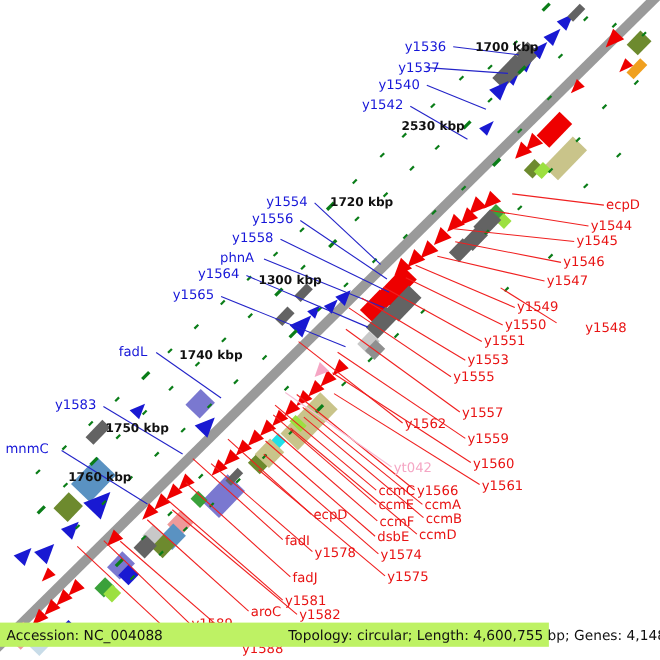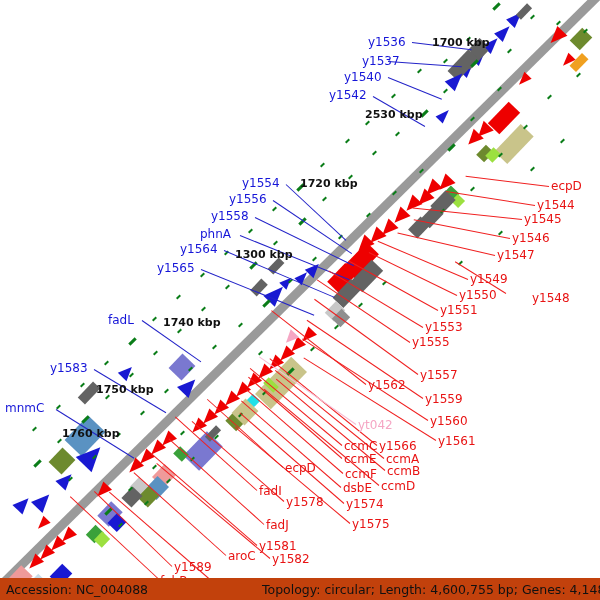--- a/index.html
+++ b/index.html
@@ -33,22 +33,22 @@
   .lbl.red{color:#e81313;}
   .lbl.pink{color:#f5a6c4;}
 
   
   .lead{position:absolute;height:1px;transform-origin:0 50%;}
   .lead.blue{background:#2323c8;}
   .lead.red{background:#f02020;}
   .lead.pink{background:#f7bcd4;}
 
   
-  #statusbar{position:absolute;left:0;bottom:0;width:600px;height:22px;
-             background:#c2410c;}
+  #statusbar{position:absolute;left:0;bottom:12px;width:499px;height:22px;
+             background:#bef264;}
   #statusbar .sb{position:absolute;bottom:3px;font-size:12.5px;color:#111;
              font-family:"DejaVu Sans","Liberation Sans",sans-serif;white-space:nowrap;}
   #acc{left:6px;}
   #topo{left:262px;}
 </style>
 </head>
 <body>
 
 <div id="stage">
 

